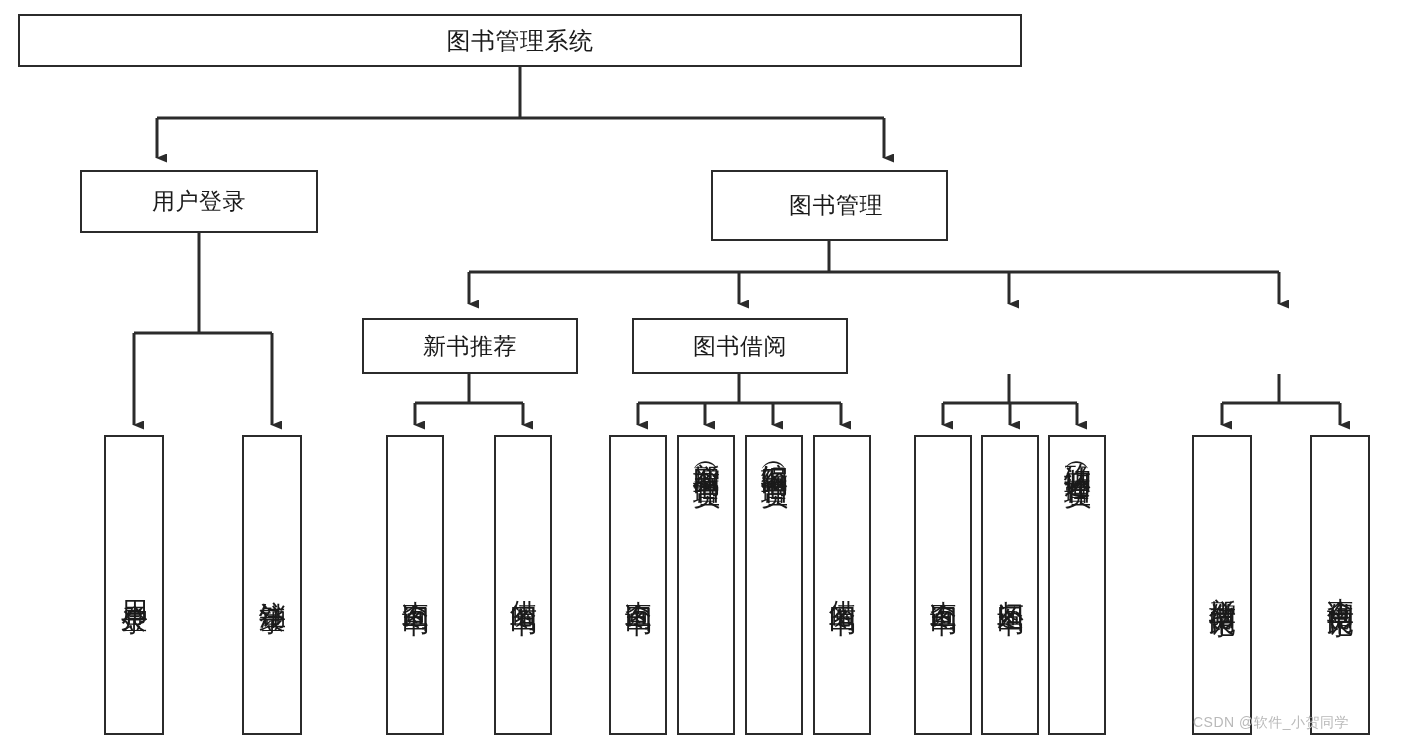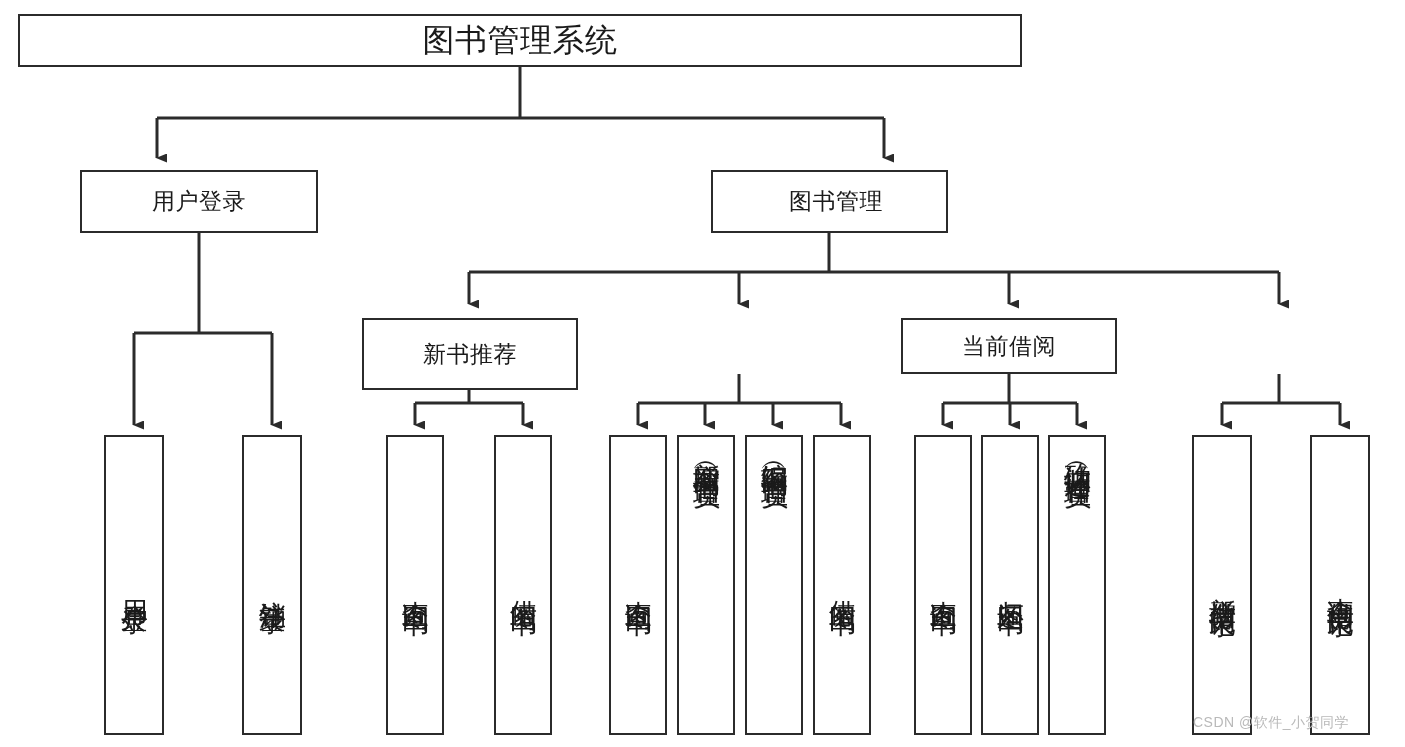--- a/index.html
+++ b/index.html
@@ -40,21 +40,21 @@
     text-align: center;
     line-height: 1.05;
     white-space: nowrap;
   }
   
   .node.horiz .node-label {
     font-size: 23px;
     letter-spacing: 0.5px;
   }
   .node.root .node-label {
-    font-size: 32px;
+    font-size: 24px;
   }
   
   .node.vert {
     align-items: flex-start;
     padding-top: 4px;
   }
   .node.vert .node-label {
     writing-mode: vertical-rl;
     text-orientation: upright;
     font-size: 27px;
@@ -130,29 +130,29 @@
     </g>
   </svg>
 
   <div class="node root horiz" style="left:18px; top:14px; width:1004px; height:53px;">
     <span class="node-label">图书管理系统</span>
   </div>
 
   <div class="node horiz" style="left:80px; top:170px; width:238px; height:63px;">
     <span class="node-label">用户登录</span>
   </div>
-  <div class="node horiz" style="left:711px; top:170px; width:237px; height:63px;padding-left:13px;">
+  <div class="node horiz" style="left:711px; top:170px; width:237px; height:71px;padding-left:13px;">
     <span class="node-label">图书管理</span>
   </div>
 
-  <div class="node horiz" style="left:362px; top:318px; width:216px; height:72px;">
+  <div class="node horiz" style="left:362px; top:318px; width:216px; height:56px;">
     <span class="node-label">新书推荐</span>
   </div>
-  <div class="node horiz" style="left:901px; top:318px; width:216px; height:56px;">
-    <span class="node-label">当前借阅</span>
+  <div class="node horiz" style="left:632px; top:318px; width:216px; height:56px;">
+    <span class="node-label">图书借阅</span>
   </div>
 
   <div class="node vert short" style="left:104px; top:435px; width:60px; height:300px;">
     <span class="node-label">用户登录</span>
   </div>
   <div class="node vert short" style="left:242px; top:435px; width:60px; height:300px;">
     <span class="node-label">注销登录</span>
   </div>
 
   <div class="node vert short" style="left:386px; top:435px; width:58px; height:300px;">

